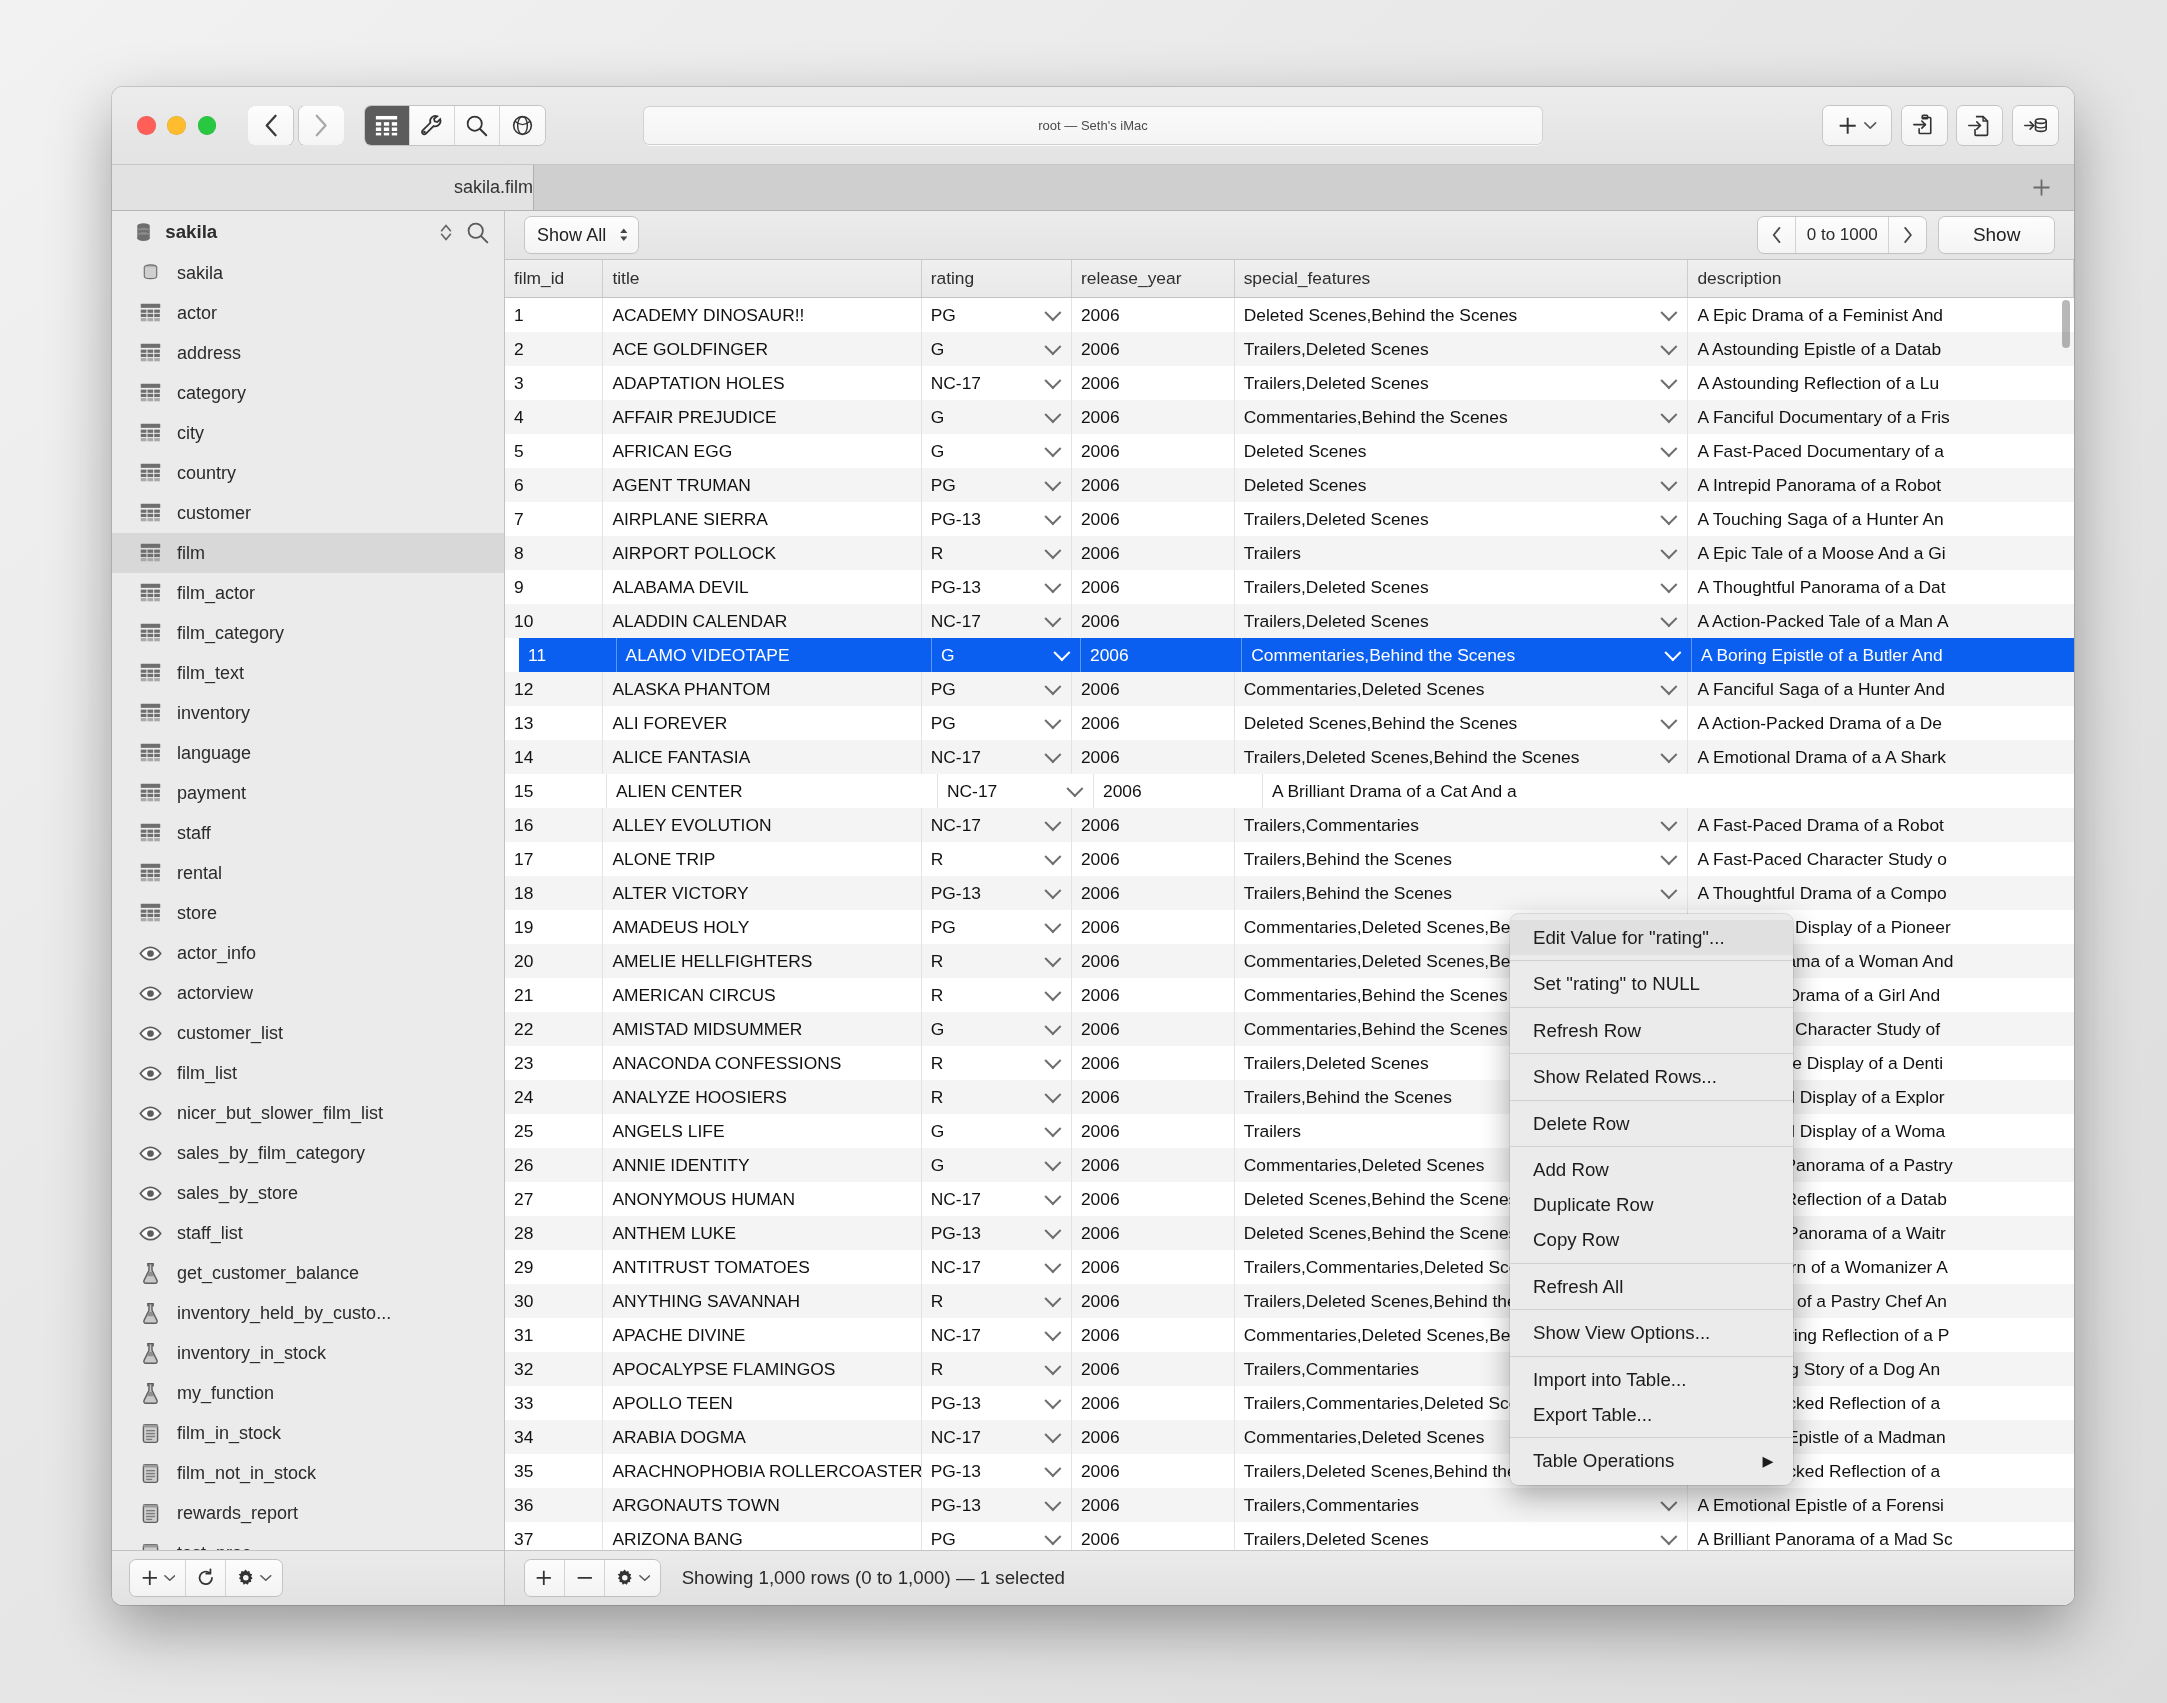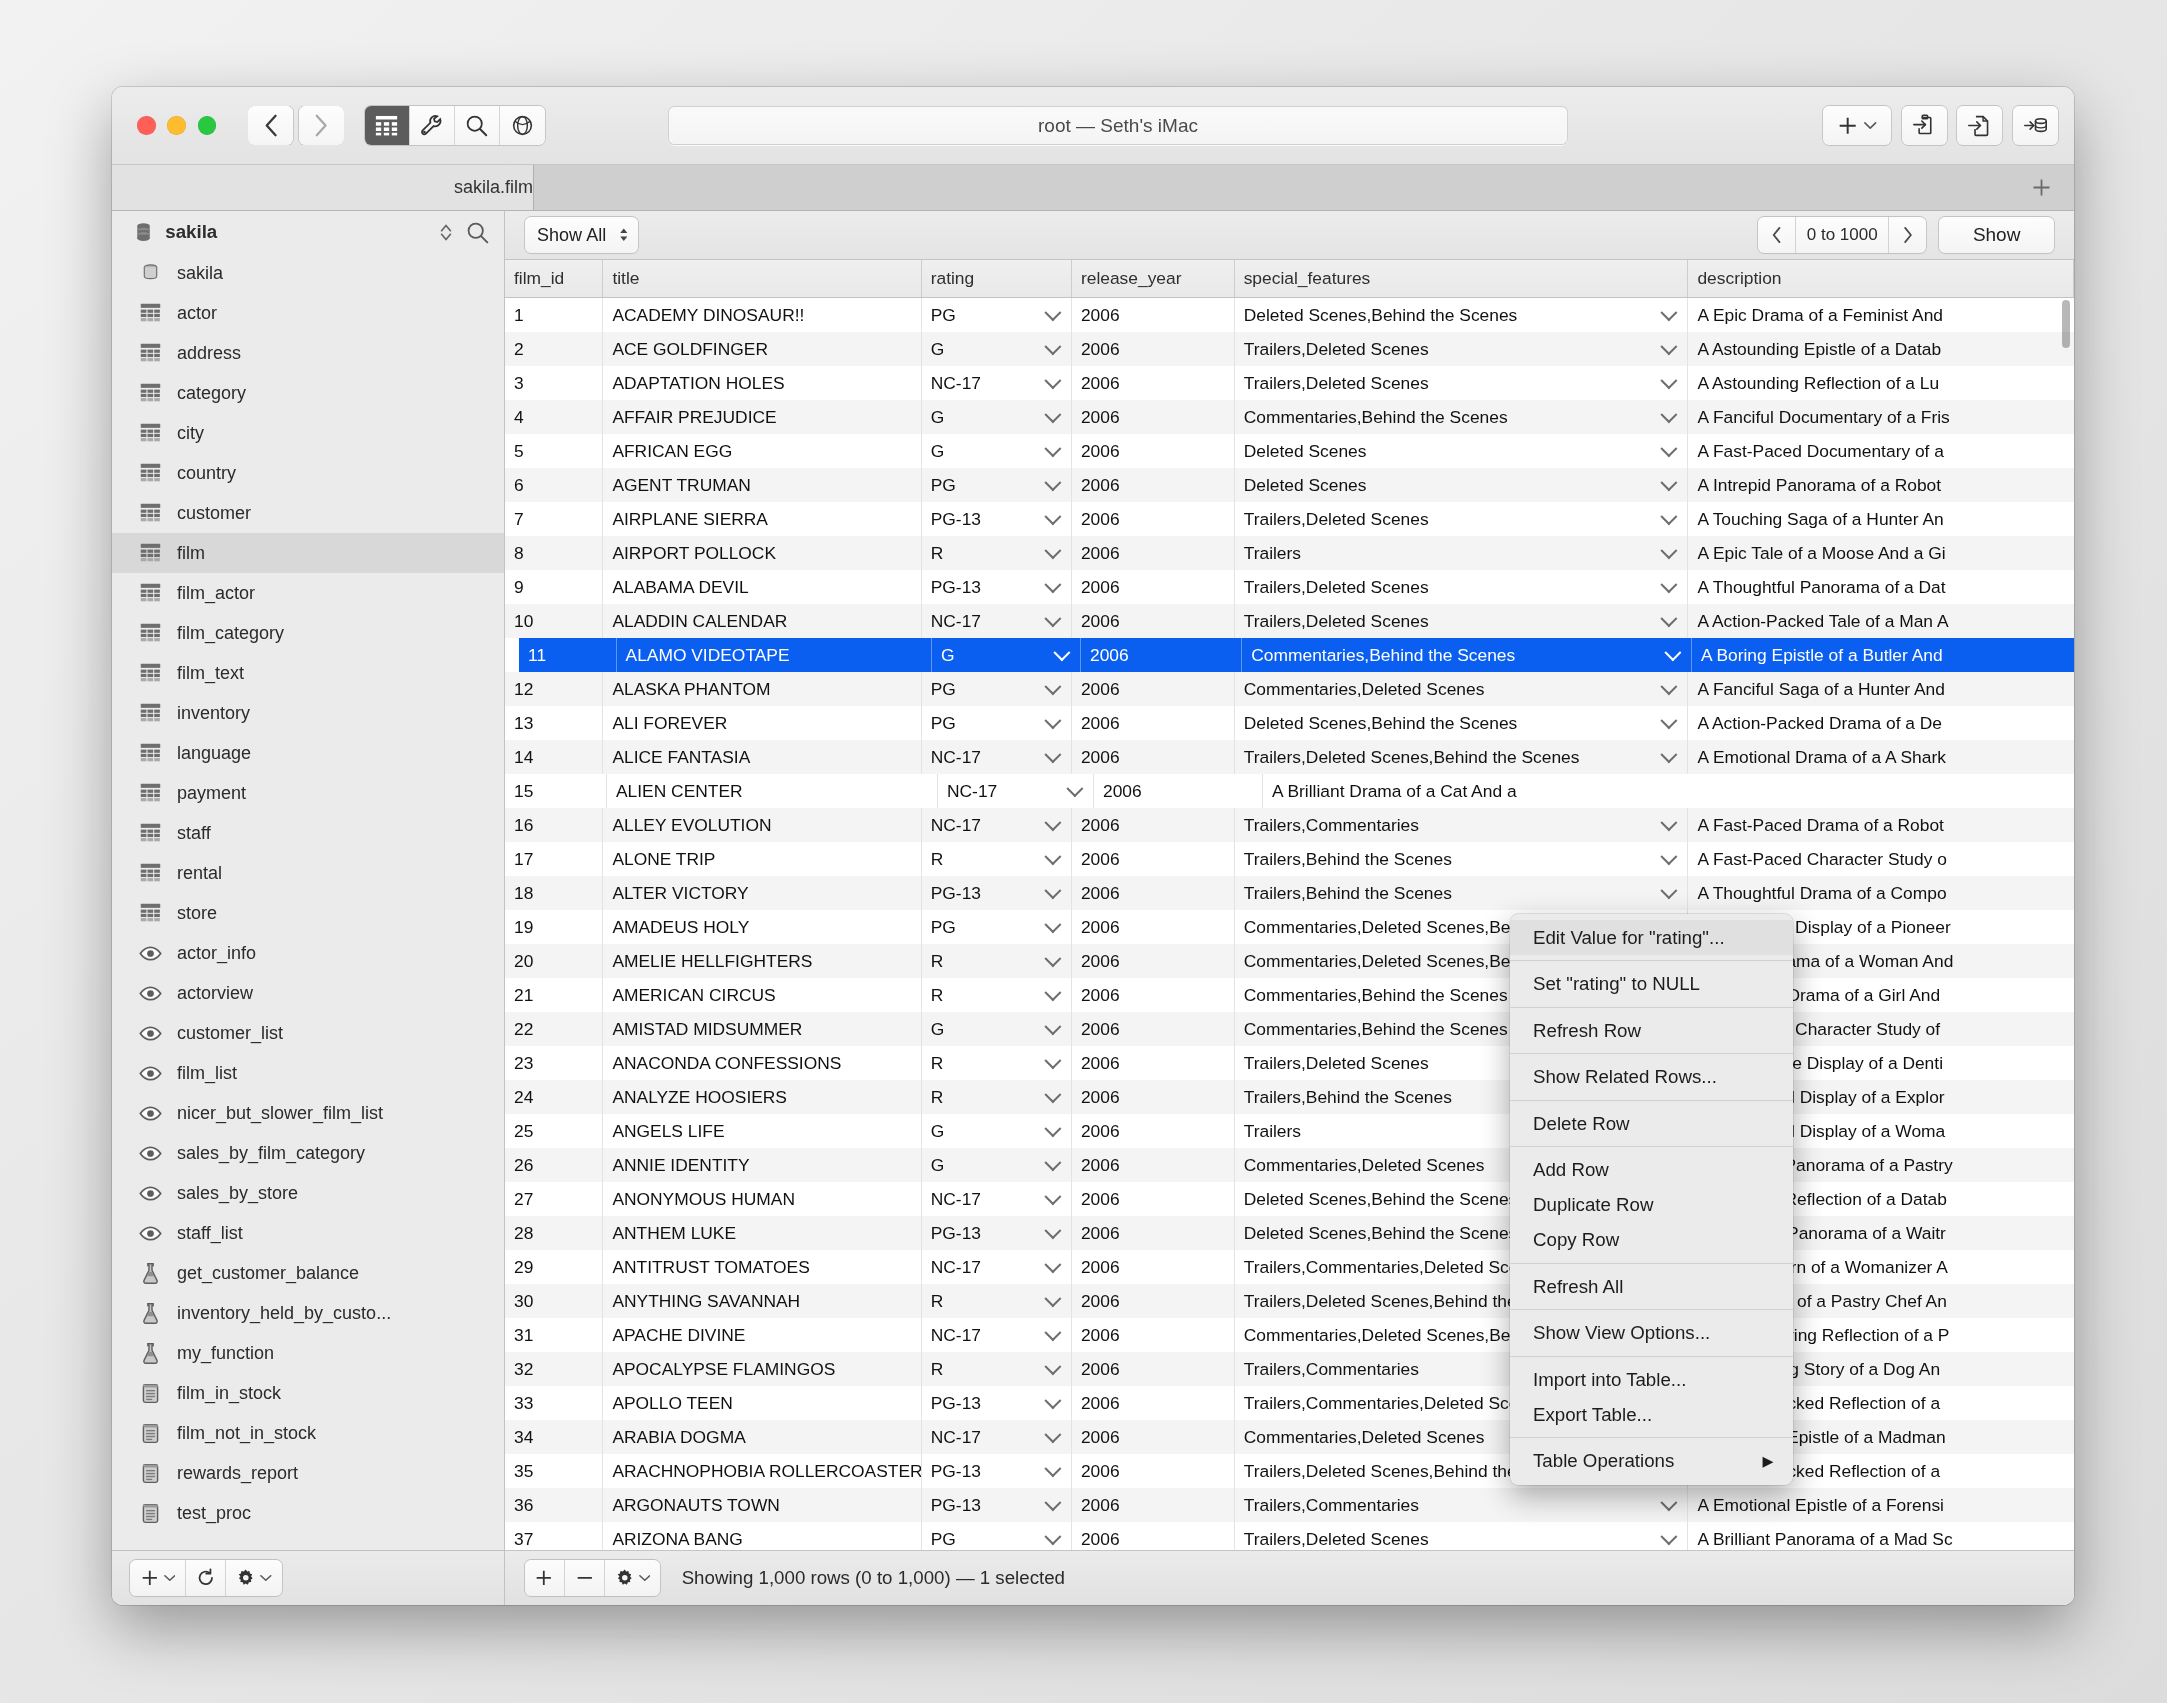--- a/index.html
+++ b/index.html
@@ -52,21 +52,21 @@
   #viewgroup { margin-right: 0; }
 
   #titlefield {
     position: absolute;
     left: 50%; transform: translateX(-50%);
     width: 900px; height: 39px;
     background: linear-gradient(#fafafa,#f4f4f4);
     border-radius: 6.2px;
     box-shadow: 0 0 0 0.9px #cfcfcf inset, 0 0.9px 0 rgba(255,255,255,.8);
     display: flex; align-items: center; justify-content: center;
-    font-size: 19px; color: #4a4a4a; margin-left: 25px;
+    font-size: 13px; color: #4a4a4a;
   }
   #toolbar-right { margin-left: auto; display: flex; gap: 10.7px; align-items: center; }
   .tbtn {
     height: 39px; min-width: 45px;
     background: linear-gradient(#fdfdfd,#f4f4f4);
     border-radius: 6.2px;
     box-shadow: 0 0 0 0.9px #c4c4c4, 0 0.9px 0.9px rgba(0,0,0,.06);
     display: flex; align-items: center; justify-content: center;
     gap: 6.2px; padding: 0 9px;
   }
@@ -703,20 +703,27 @@
               <path d="M10 2h6v2h-1.3v5.4l5.6 11.4c.7 1.4-.3 3.2-1.9 3.2H7.6c-1.6 0-2.6-1.8-1.9-3.2l5.6-11.4V4H10z" fill="#c9c9c9" stroke="#5e5e5e" stroke-width="1.6"></path>
               <path d="M11.3 11h3.4l2.3 5h-8z" fill="#8f8f8f"></path>
             </svg>
             <span class="lbl">inventory_held_by_custo...</span>
           </div>
           <div class="srow">
             <svg width="23" height="23" viewBox="0 0 26 26">
               <path d="M10 2h6v2h-1.3v5.4l5.6 11.4c.7 1.4-.3 3.2-1.9 3.2H7.6c-1.6 0-2.6-1.8-1.9-3.2l5.6-11.4V4H10z" fill="#c9c9c9" stroke="#5e5e5e" stroke-width="1.6"></path>
               <path d="M11.3 11h3.4l2.3 5h-8z" fill="#8f8f8f"></path>
             </svg>
+            <span class="lbl">inventory_in_stock</span>
+          </div>
+          <div class="srow">
+            <svg width="23" height="23" viewBox="0 0 26 26">
+              <path d="M10 2h6v2h-1.3v5.4l5.6 11.4c.7 1.4-.3 3.2-1.9 3.2H7.6c-1.6 0-2.6-1.8-1.9-3.2l5.6-11.4V4H10z" fill="#c9c9c9" stroke="#5e5e5e" stroke-width="1.6"></path>
+              <path d="M11.3 11h3.4l2.3 5h-8z" fill="#8f8f8f"></path>
+            </svg>
             <span class="lbl">my_function</span>
           </div>
           <div class="srow">
             <svg width="23" height="23" viewBox="0 0 26 26">
               <rect x="5" y="3" width="16" height="20" rx="2" fill="#cfcfcf" stroke="#5e5e5e" stroke-width="1.6"></rect>
               <rect x="5" y="3" width="16" height="3.2" fill="#9a9a9a"></rect>
               <g fill="#7d7d7d">
                 <rect x="8" y="9" width="10" height="1.6"></rect>
                 <rect x="8" y="12.3" width="10" height="1.6"></rect>
                 <rect x="8" y="15.6" width="10" height="1.6"></rect>

